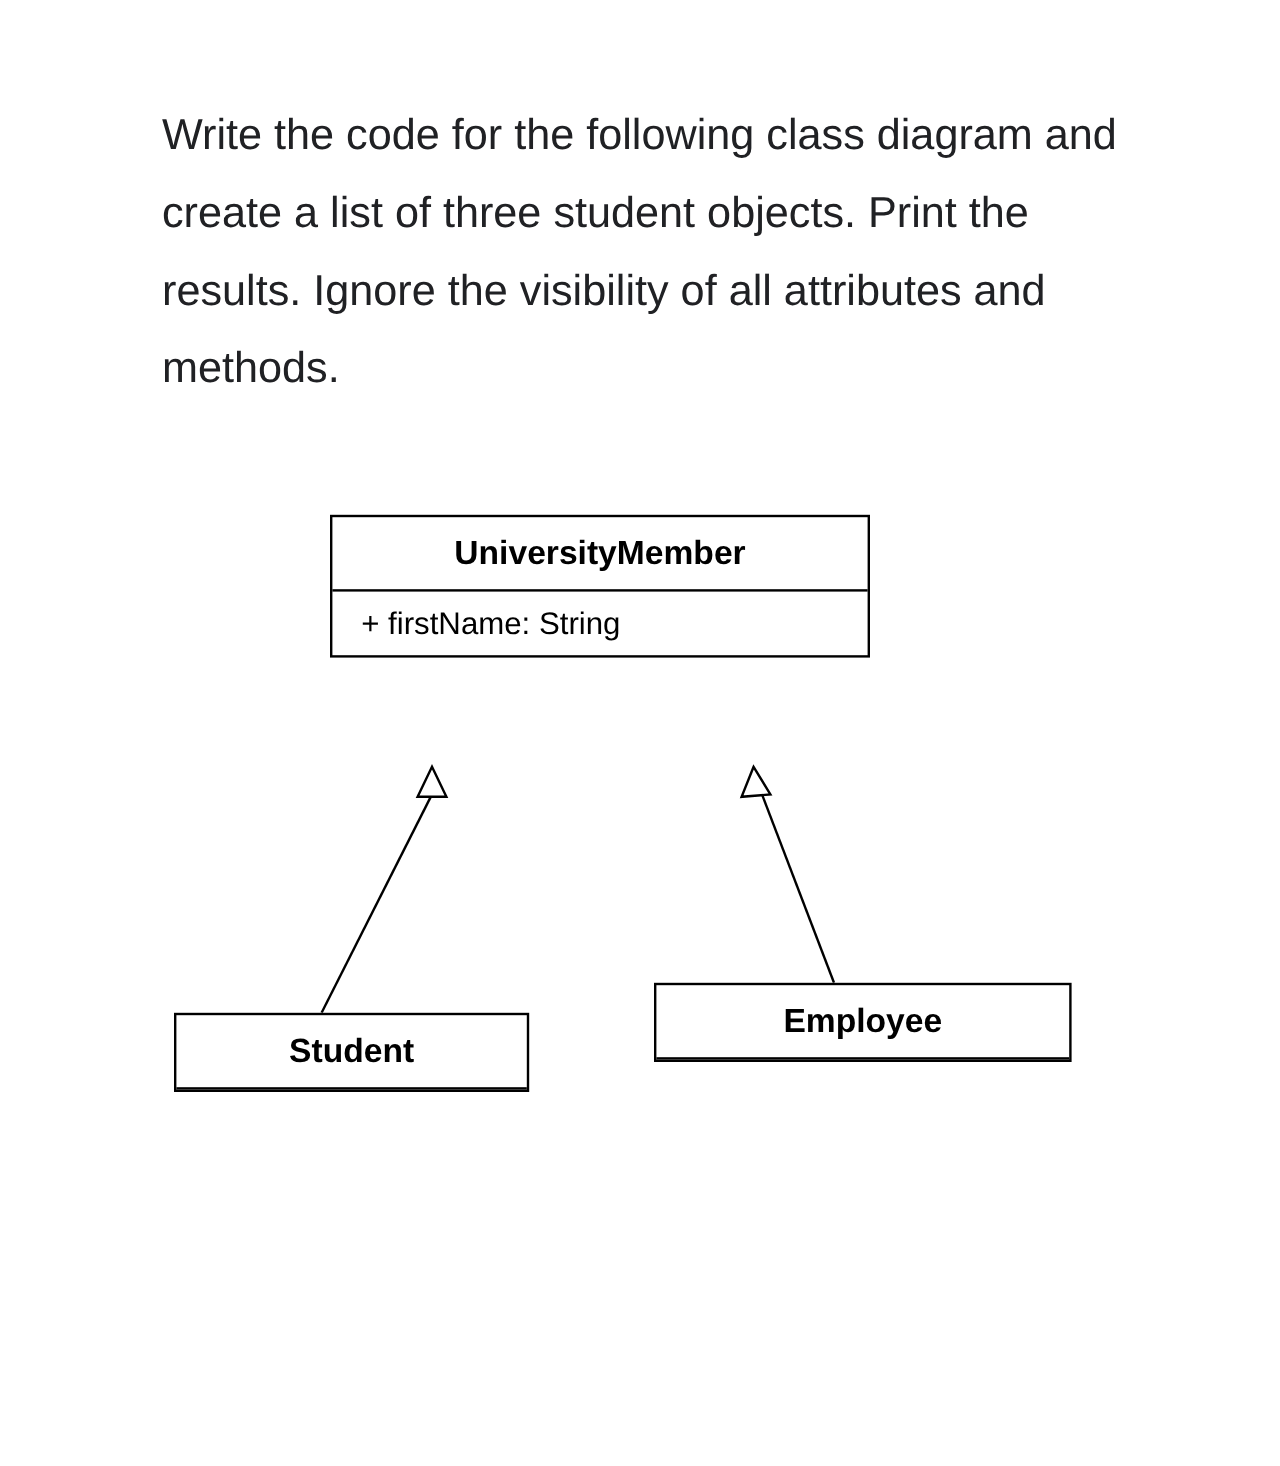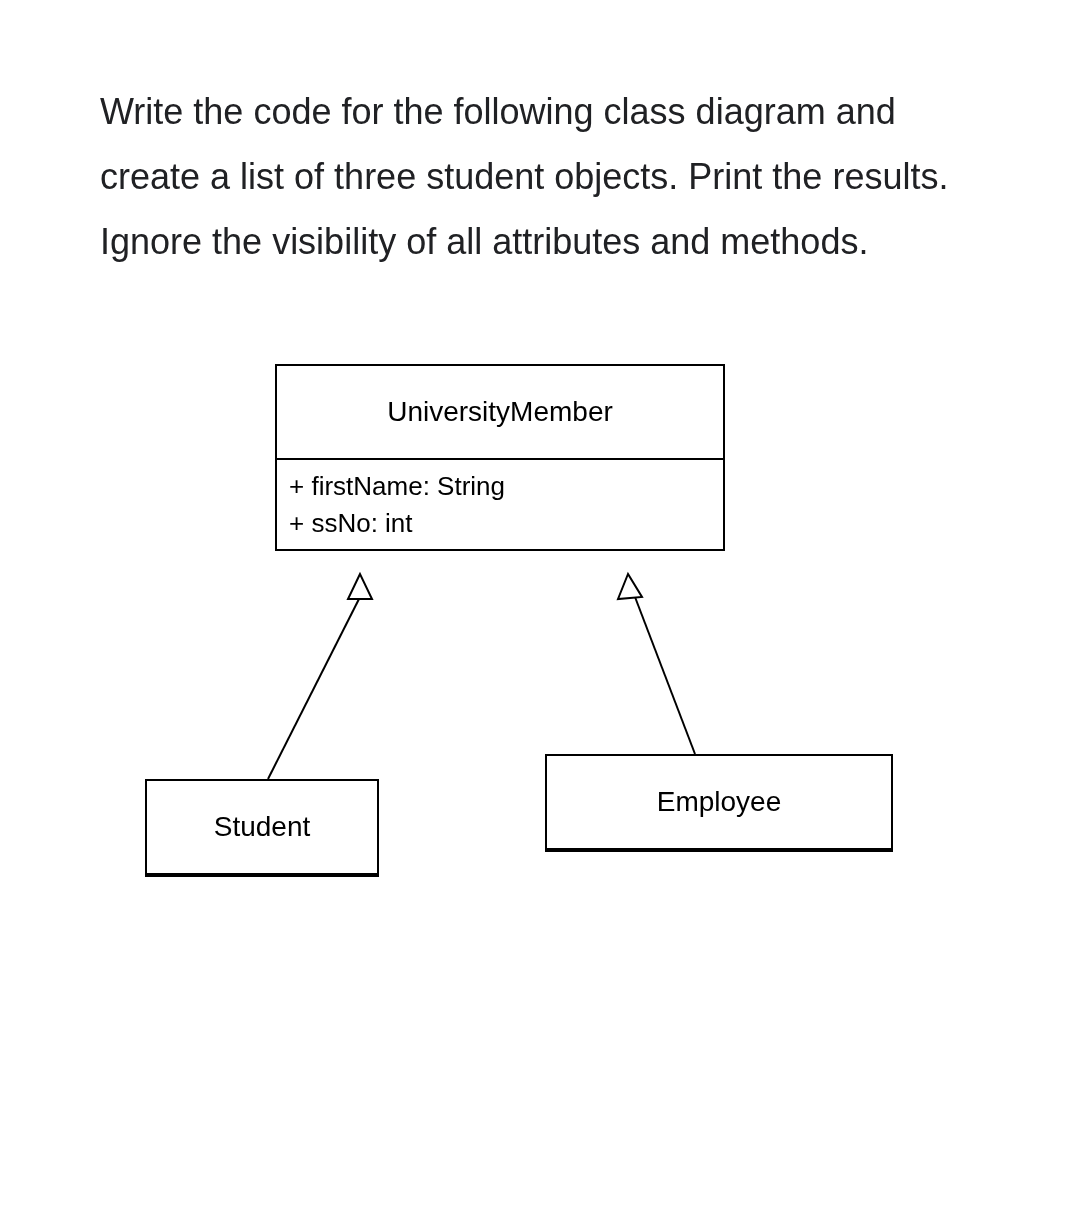--- a/index.html
+++ b/index.html
@@ -13,55 +13,56 @@
       width: 1067px;
       height: 1222px;
       position: relative;
       padding: 80px 100px;
     }
     .prompt-text {
       font-size: 36px;
       line-height: 1.8;
       color: #202124;
       margin-bottom: 90px;
+      margin-left: 35px;
     }
     .diagram-area {
       position: relative;
       width: 100%;
       height: 650px;
     }
     .uml-class {
       position: absolute;
       border: 2px solid #000;
       background: #fff;
     }
     .uml-class .class-name {
-      font-weight: normal;
+      font-weight: bold;
       text-align: center;
-      padding: 30px 20px;
+      padding: 14px 20px;
       border-bottom: 2px solid #000;
       font-size: 28px;
     }
     .uml-class .class-section {
-      padding: 8px 12px;
+      padding: 8px 24px;
       font-size: 26px;
       line-height: 1.4;
     }
     .uml-class .class-section.bordered {
       border-bottom: 2px solid #000;
     }
     .parent-class {
       left: 175px;
       top: 0;
       width: 450px;
     }
     .student-class {
       left: 45px;
       top: 415px;
-      width: 234px;
+      width: 296px;
     }
     .employee-class {
       left: 445px;
       top: 390px;
       width: 348px;
     }
     svg.connectors {
       position: absolute;
       top: 0;
       left: 0;
@@ -83,21 +84,20 @@
     <polygon points="260,210 248,235 272,235" fill="#fff" stroke="#000" stroke-width="2"></polygon>
 
     <line x1="595" y1="390" x2="535" y2="233" stroke="#000" stroke-width="2"></line>
     <polygon points="528,210 518,235 542,233" fill="#fff" stroke="#000" stroke-width="2"></polygon>
   </svg>
 
   <div class="uml-class parent-class">
     <div class="class-name">UniversityMember</div>
     <div class="class-section">
       <div>+ firstName: String</div>
-      <div>+ ssNo: int</div>
     </div>
   </div>
 
   <div class="uml-class student-class">
     <div class="class-name">Student</div>
   </div>
 
   <div class="uml-class employee-class">
     <div class="class-name">Employee</div>
   </div>

